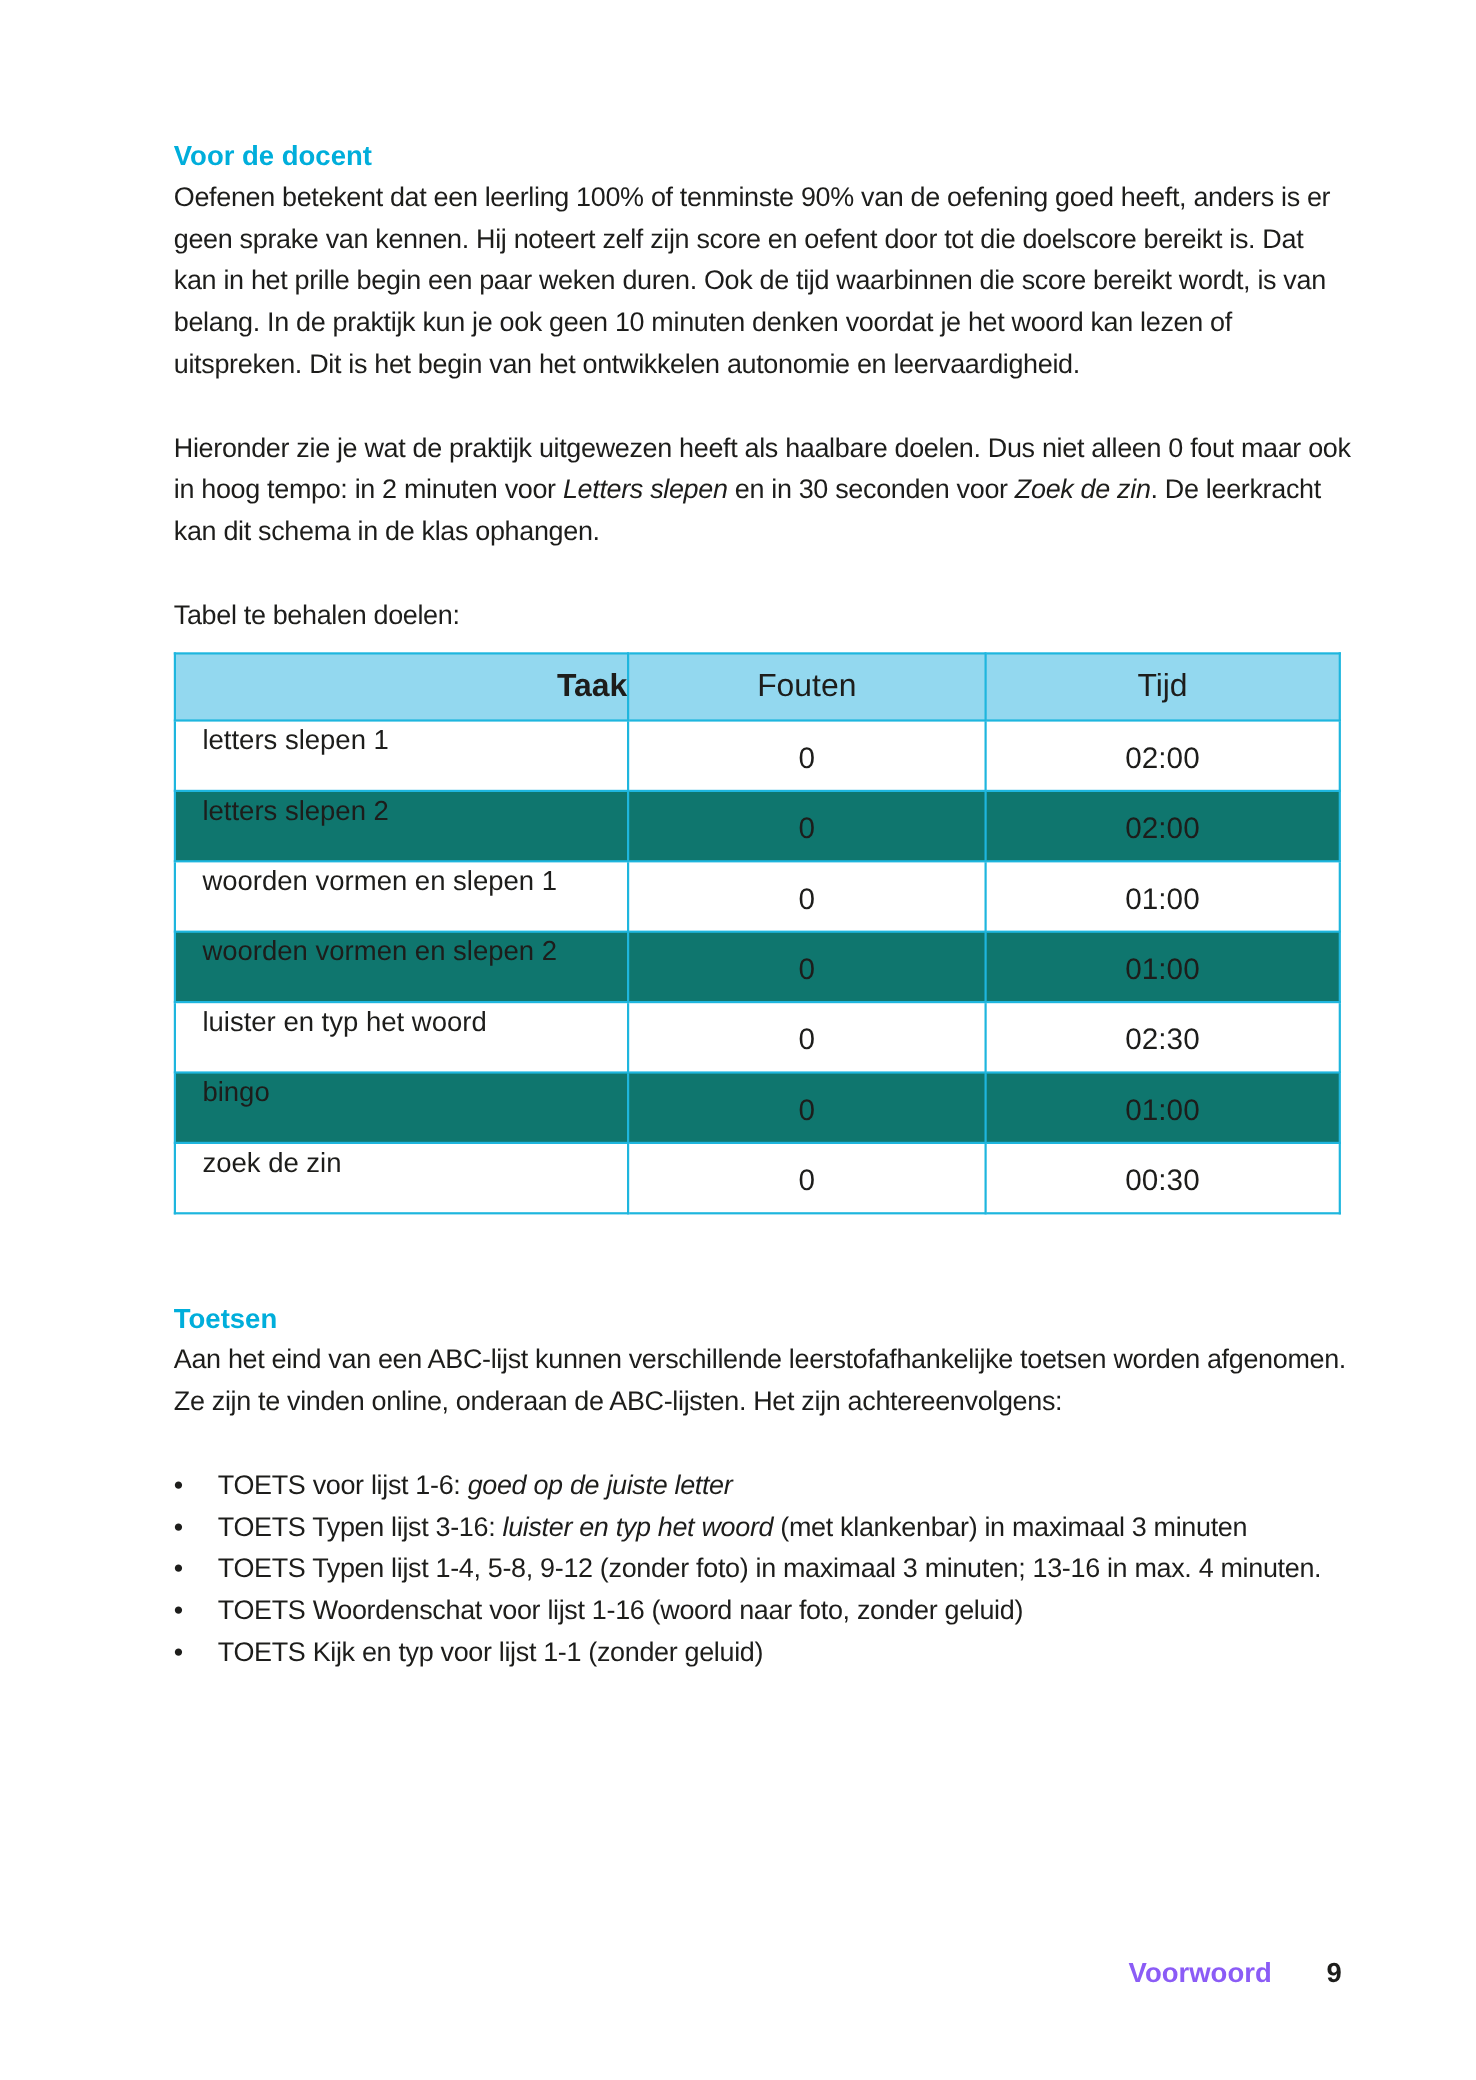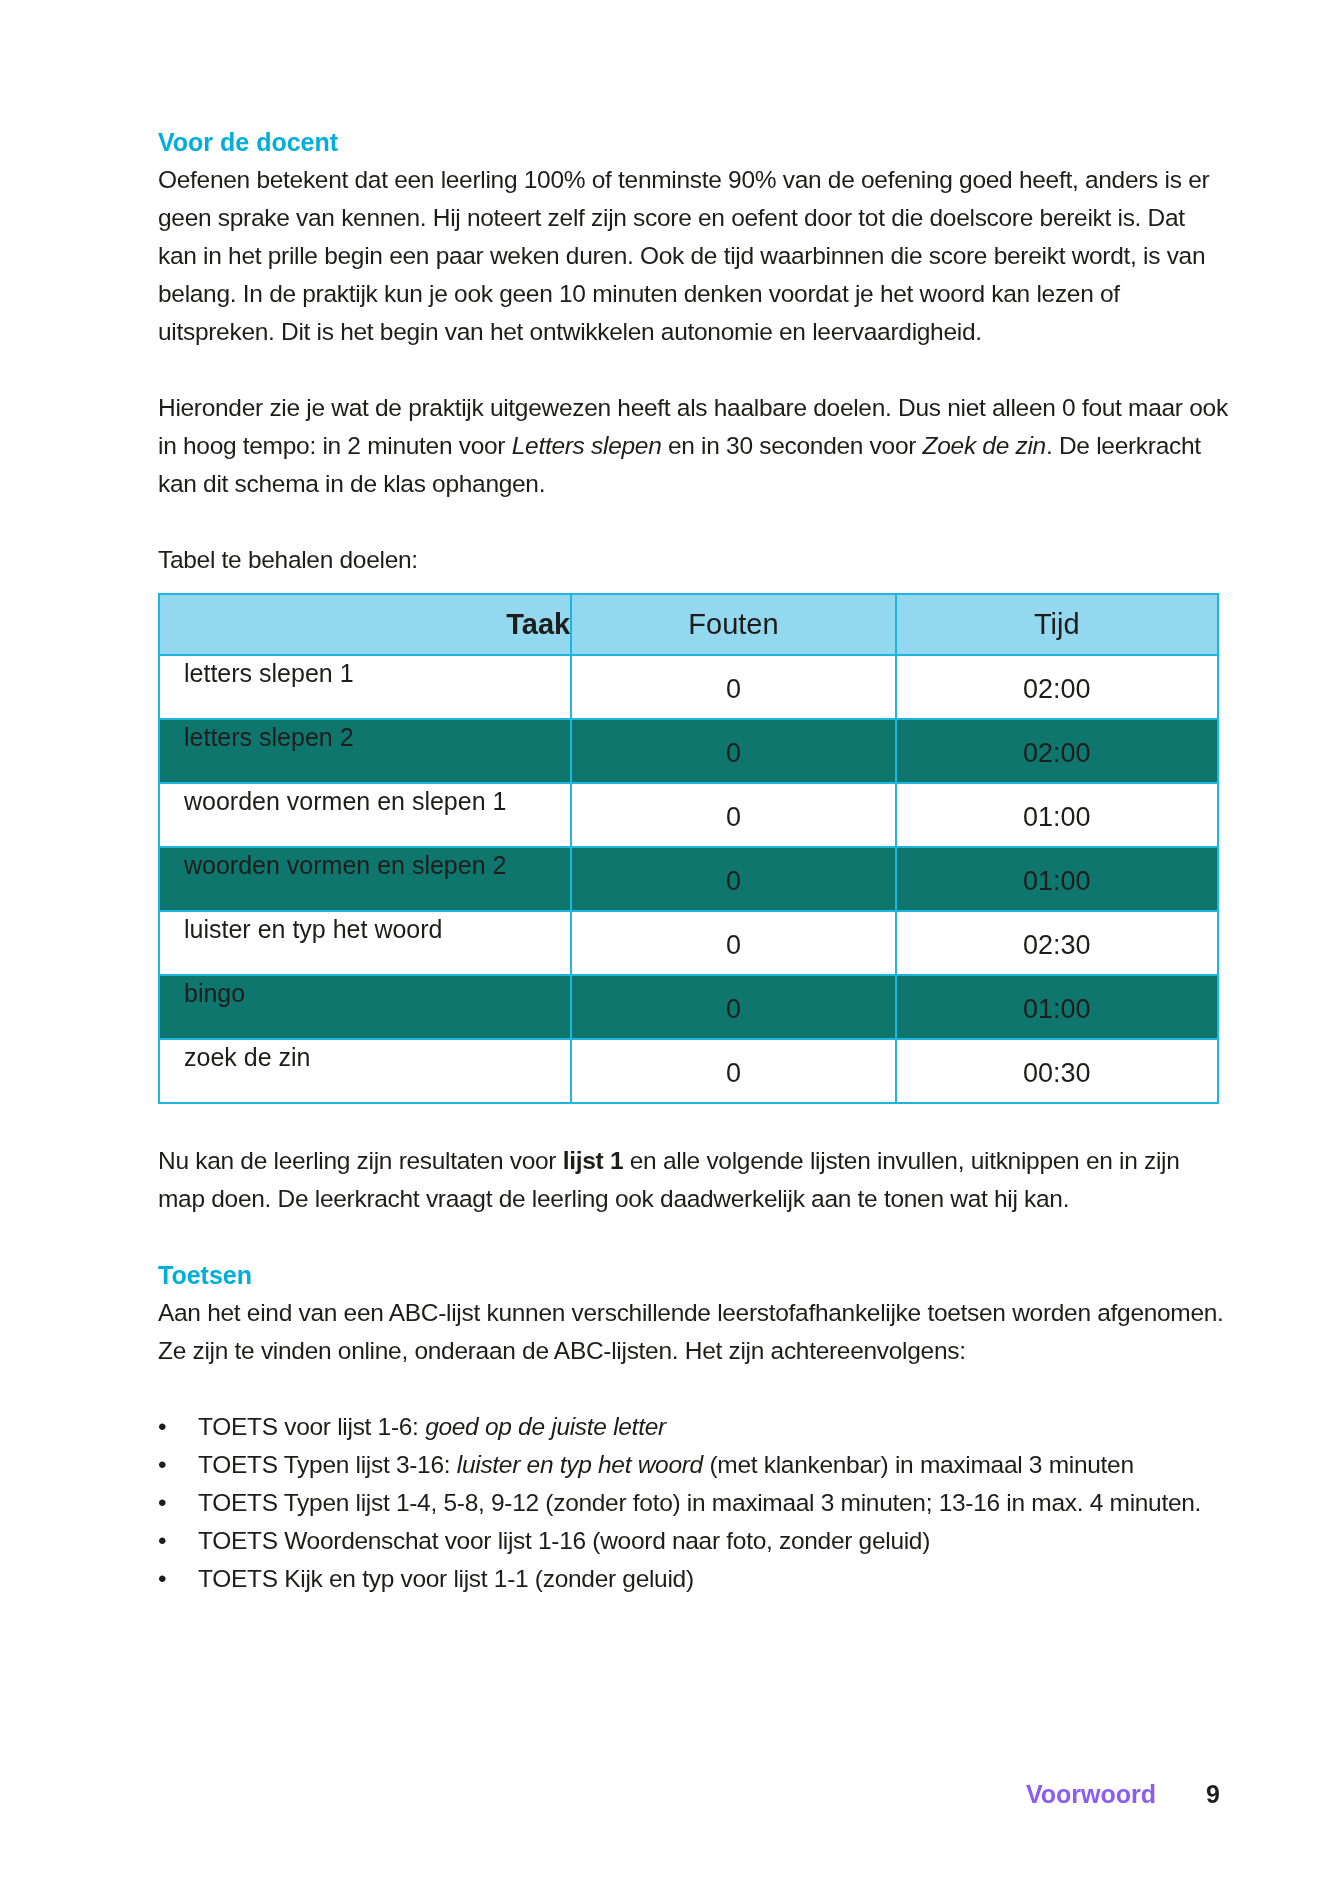--- a/index.html
+++ b/index.html
@@ -82,21 +82,20 @@
       </tr>
       <tr>
         <td class="c1">zoek de zin</td>
         <td class="c2">0</td>
         <td class="c3">00:30</td>
       </tr>
     </tbody>
   </table>
 
   <div style="height:38px"></div>
-  <p><span>Nu kan de leerling zijn resultaten voor </span><b>lijst 1</b><span> en alle volgende lijsten invullen, uitknippen en in zijn map doen. De leerkracht vraagt de leerling ook daadwerkelijk aan te tonen wat hij kan.</span></p>
   <div class="gap"></div>
   <h2 class="h">Toetsen</h2>
   <p>Aan het eind van een ABC-lijst kunnen verschillende leerstofafhankelijke toetsen worden afgenomen. Ze zijn te vinden online, onderaan de ABC-lijsten. Het zijn achtereenvolgens:</p>
   <div class="gap"></div>
   <ul>
     <li><span class="bullet">•</span><span>TOETS voor lijst 1-6: </span><em>goed op de juiste letter</em><span></span></li>
     <li><span class="bullet">•</span><span>TOETS Typen lijst 3-16: </span><em>luister en typ het woord</em><span> (met klankenbar) in maximaal 3 minuten</span></li>
     <li><span class="bullet">•</span><span>TOETS Typen lijst 1-4, 5-8, 9-12 (zonder foto) in maximaal 3 minuten; 13-16 in max. 4 minuten.</span></li>
     <li><span class="bullet">•</span><span>TOETS Woordenschat voor lijst 1-16 (woord naar foto, zonder geluid)</span></li>
     <li><span class="bullet">•</span><span>TOETS Kijk en typ voor lijst 1-1 (zonder geluid)</span></li>

